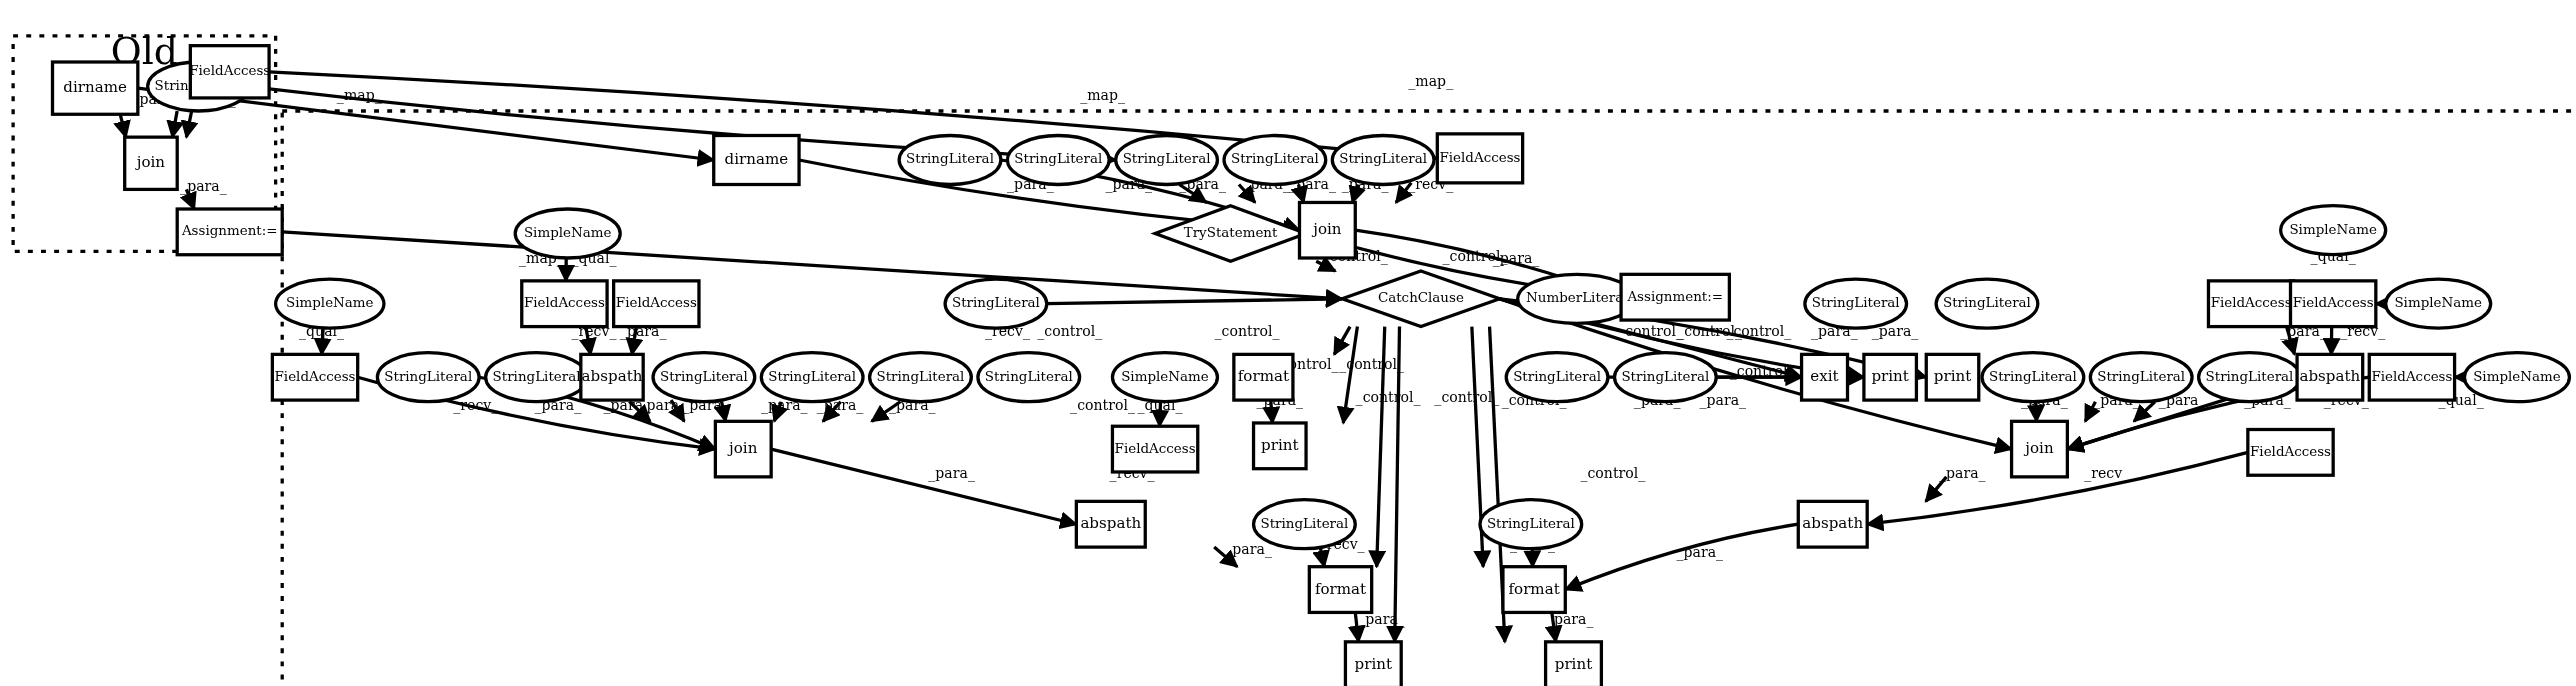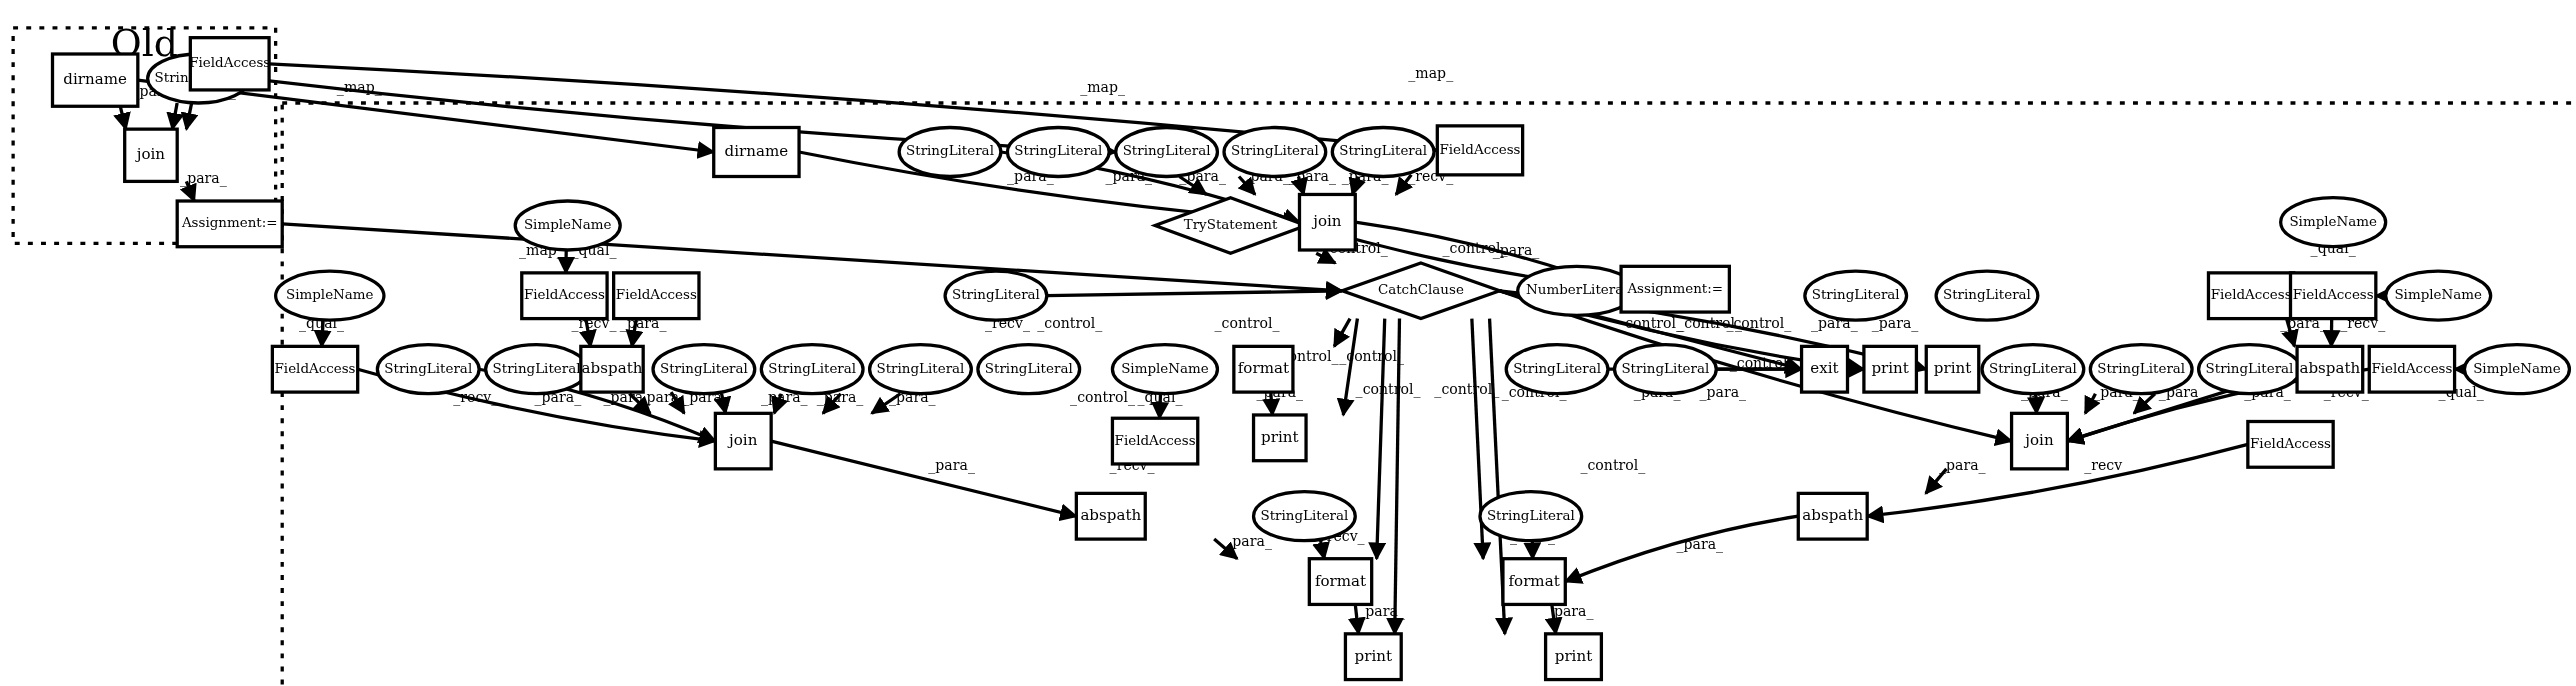--- a/index.html
+++ b/index.html
@@ -1,18 +1,18 @@
 <!DOCTYPE html>
 <html style="font-size:10px"><head>
 <meta charset="utf-8">
 <style>
   html,body{margin:0;padding:0;background:#ffffff;}
   body{width:2576px;height:686px;position:relative;overflow:hidden;
        font-family:"DejaVu Serif","Liberation Serif",serif;}
-  #stage{position:absolute;left:0;top:5px;width:2576px;height:644px;}
+  #stage{position:absolute;left:0;top:13px;width:2576px;height:644px;}
   svg#graph{position:absolute;left:0;top:0;width:2576px;height:686px;display:block;}
   .nodeshape{fill:#ffffff;stroke:#000000;stroke-width:2;}
   .nodelabel{font-family:"DejaVu Serif","Liberation Serif",serif;fill:#000000;
              text-anchor:middle;dominant-baseline:middle;font-size:22px;}
   .edge{fill:none;stroke:#000000;stroke-width:2;}
   .edgelabel{font-family:"DejaVu Serif","Liberation Serif",serif;fill:#000000;
              text-anchor:middle;font-size:21px;}
   .cluster{fill:none;stroke:#000000;stroke-width:2;stroke-dasharray:3 5;}
   .clusterlabel{font-family:"DejaVu Serif","Liberation Serif",serif;fill:#000000;
                 text-anchor:middle;font-size:23px;}

